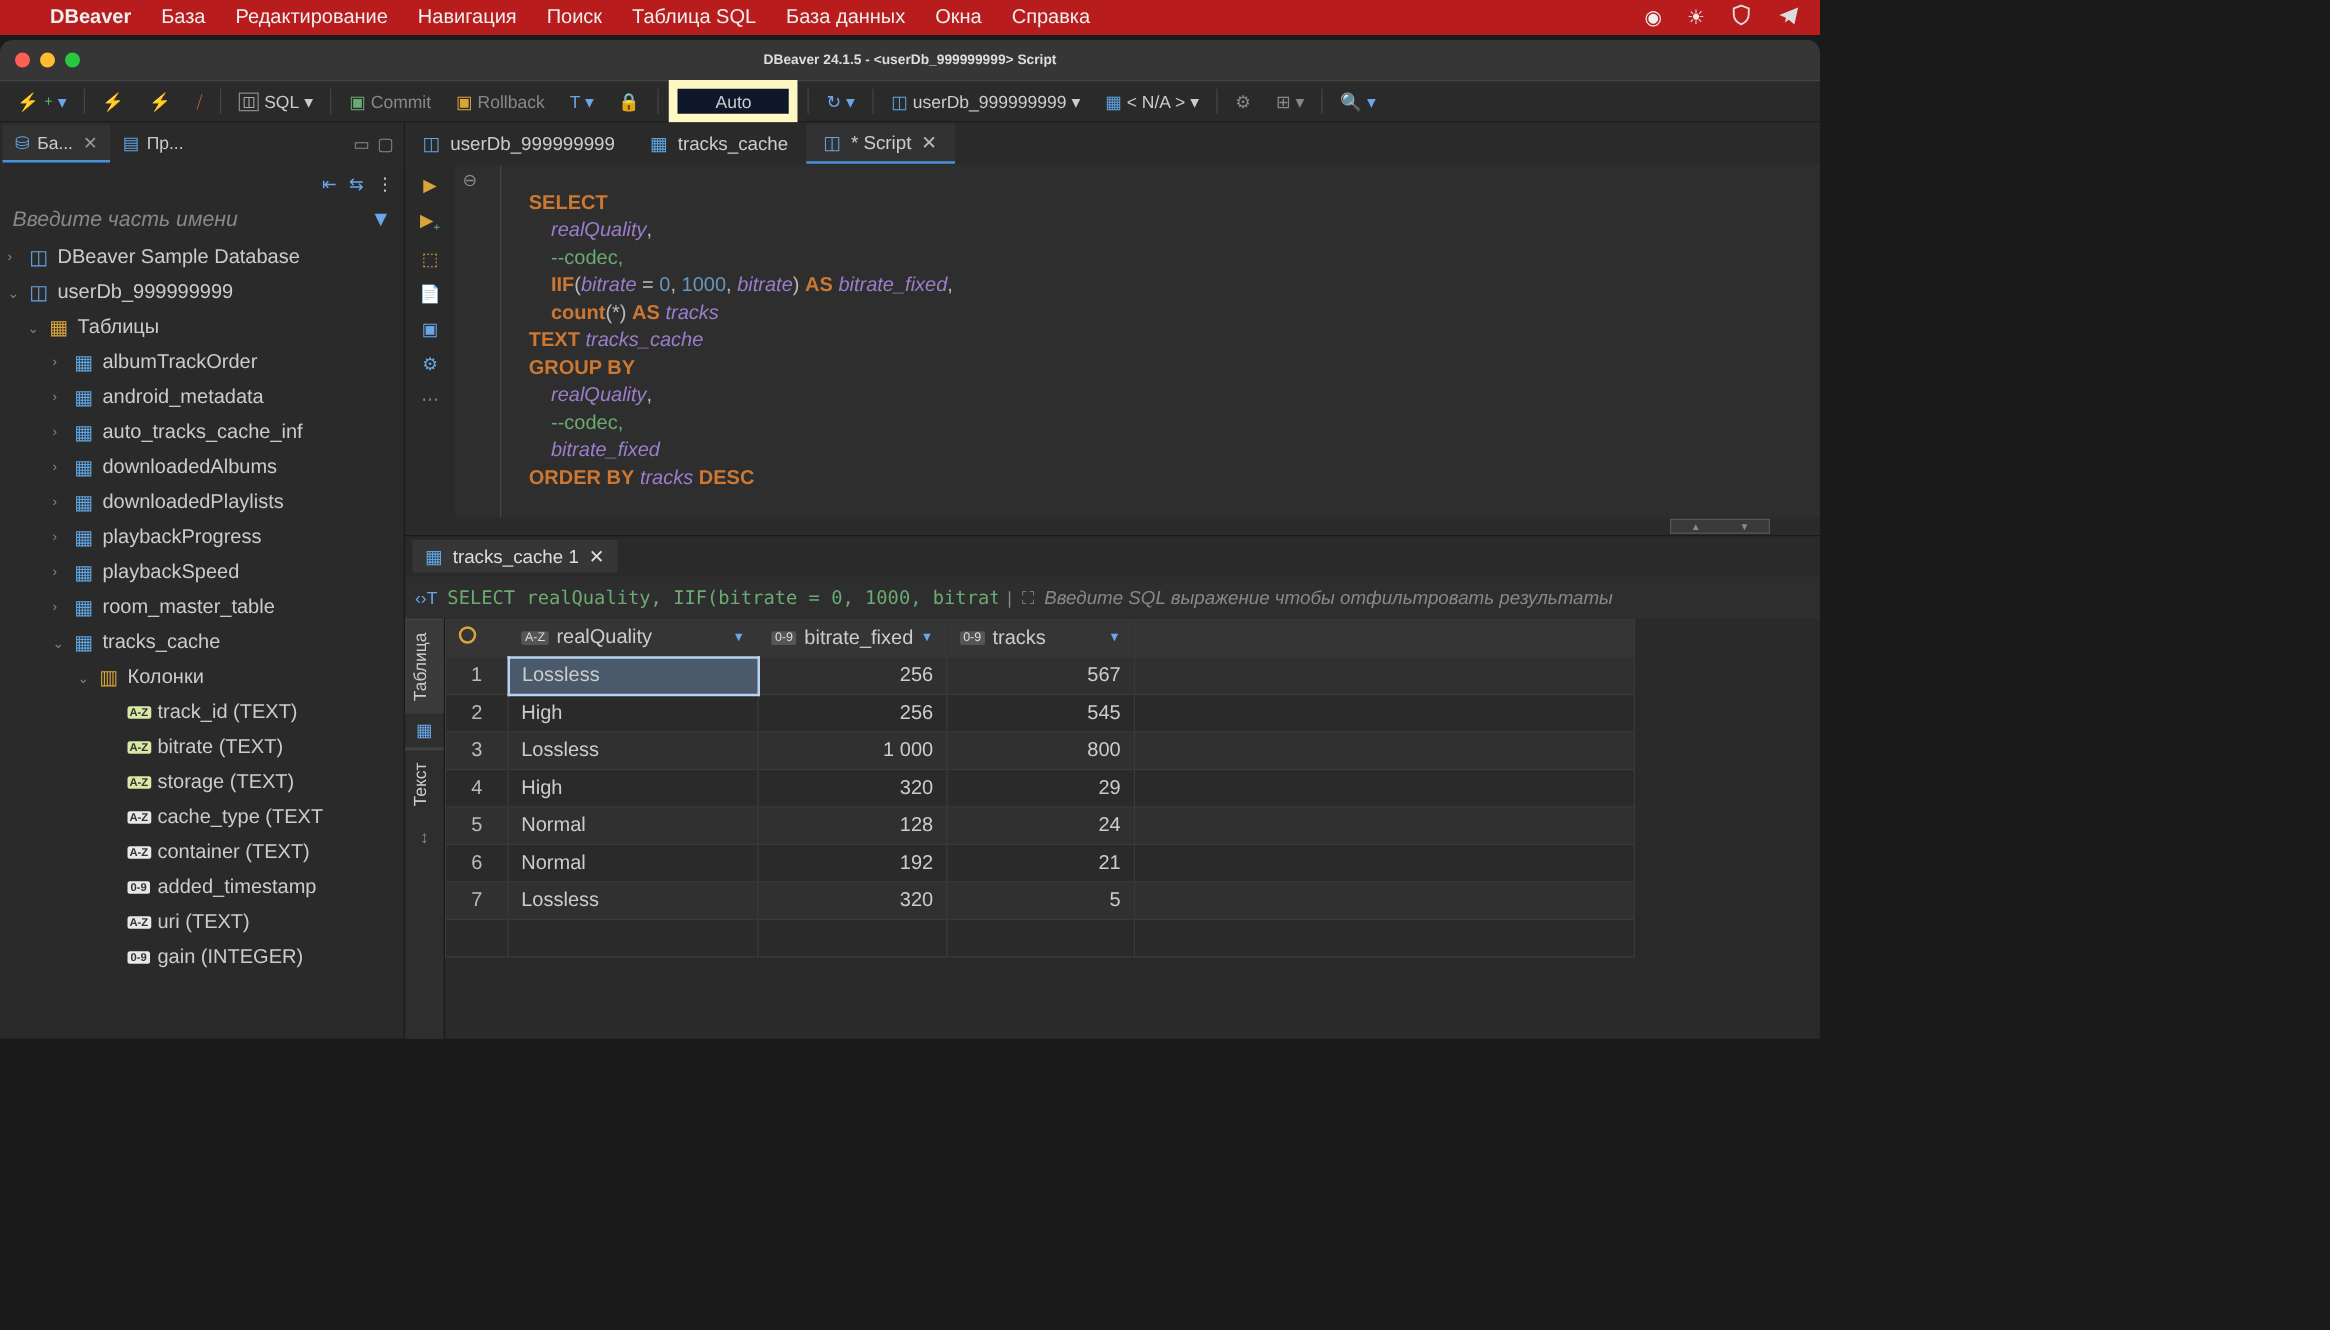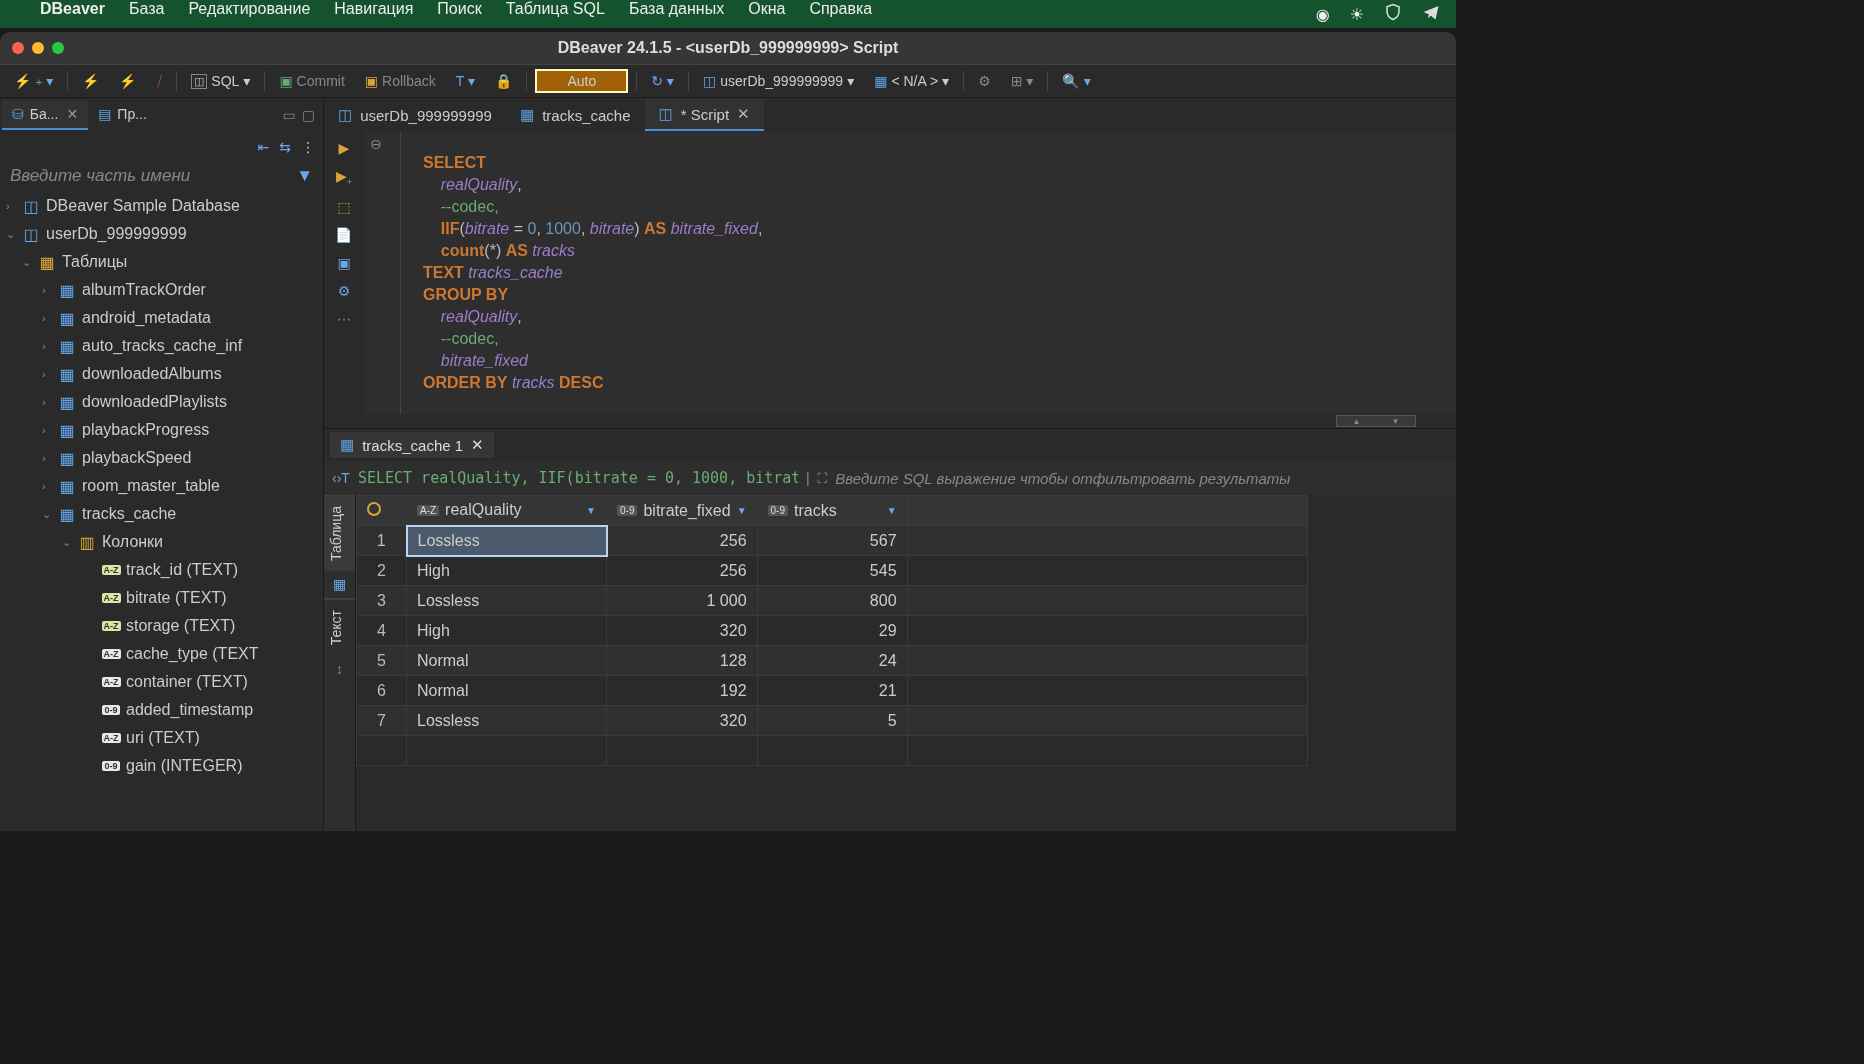--- a/index.html
+++ b/index.html
@@ -1,37 +1,37 @@
 <!DOCTYPE html>
 <html><head>
 <meta charset="utf-8">
 <style>
 * { margin: 0; padding: 0; box-sizing: border-box; font-family: -apple-system, BlinkMacSystemFont, "Segoe UI", sans-serif; }
 body { background: #1a1a1a; color: #bbb; width: 1456px; height: 831px; overflow: hidden; font-size: 14px; }
 
 
-.macos-menubar { height: 28px; background: #14532d; display: flex; padding: 0 16px; gap: 24px; font-size: 16px; color: #eee; font-weight: 500; }
+.macos-menubar { height: 28px; background: #b91c1c; display: flex; align-items: center; padding: 0 16px; gap: 24px; font-size: 16px; color: #eee; font-weight: 500; }
 .apple-logo { font-size: 18px; }
 .menu-right { margin-left: auto; display: flex; gap: 20px; align-items: center; }
 .menu-right svg { width: 18px; height: 18px; }
 
 
 .window-title { height: 32px; background: #363636; display: flex; align-items: center; padding: 0 12px; position: relative; border-top-left-radius: 10px; border-top-right-radius: 10px; margin-top: 4px; }
 .traffic-lights { display: flex; gap: 8px; }
 .traffic-lights span { width: 12px; height: 12px; border-radius: 50%; display: inline-block; }
 .tl-red { background: #ff5f57; }
 .tl-yellow { background: #febc2e; }
 .tl-green { background: #28c840; }
-.window-title-text { position: absolute; left: 50%; transform: translateX(-50%); color: #ddd; font-weight: 600; font-size: 16px; }
+.window-title-text { position: absolute; left: 50%; transform: translateX(-50%); color: #ddd; font-weight: 600; font-size: 11px; }
 
 
 .toolbar { height: 34px; background: #2a2a2a; display: flex; align-items: center; padding: 0 8px; gap: 8px; border-top: 1px solid #444; border-bottom: 1px solid #1a1a1a; }
 .tb-btn { display: flex; align-items: center; gap: 4px; padding: 2px 6px; color: #888; cursor: pointer; font-size: 14px; }
 .tb-sep { width: 1px; height: 20px; background: #444; }
-.tb-auto { background: #a16207; padding: 2px 30px; border: 2px solid #fef9c3; color: #ccc; }
+.tb-auto { background: #0f172a; padding: 2px 30px; border: 7px solid #fef9c3; color: #ccc; }
 
 
 .main { display: flex; height: calc(100% - 98px); }
 
 
 .sidebar { width: 324px; background: #2a2a2a; border-right: 1px solid #1a1a1a; display: flex; flex-direction: column; }
 .sidebar-tabs { height: 34px; display: flex; align-items: center; background: #2a2a2a; padding: 0 2px; }
 .sb-tab { padding: 6px 10px; display: flex; align-items: center; gap: 6px; color: #ccc; border-bottom: 2px solid transparent; cursor: pointer; }
 .sb-tab.active { border-bottom-color: #4a90d9; background: #323232; }
 .sb-tab .close { color: #999; margin-left: 2px; }

